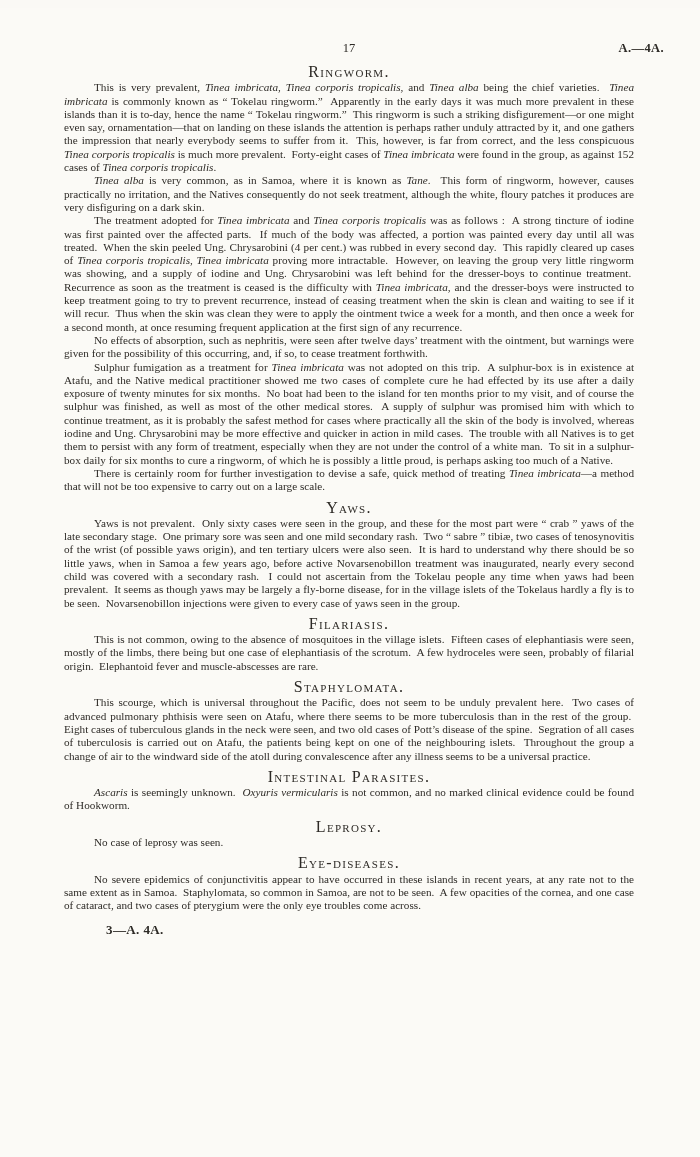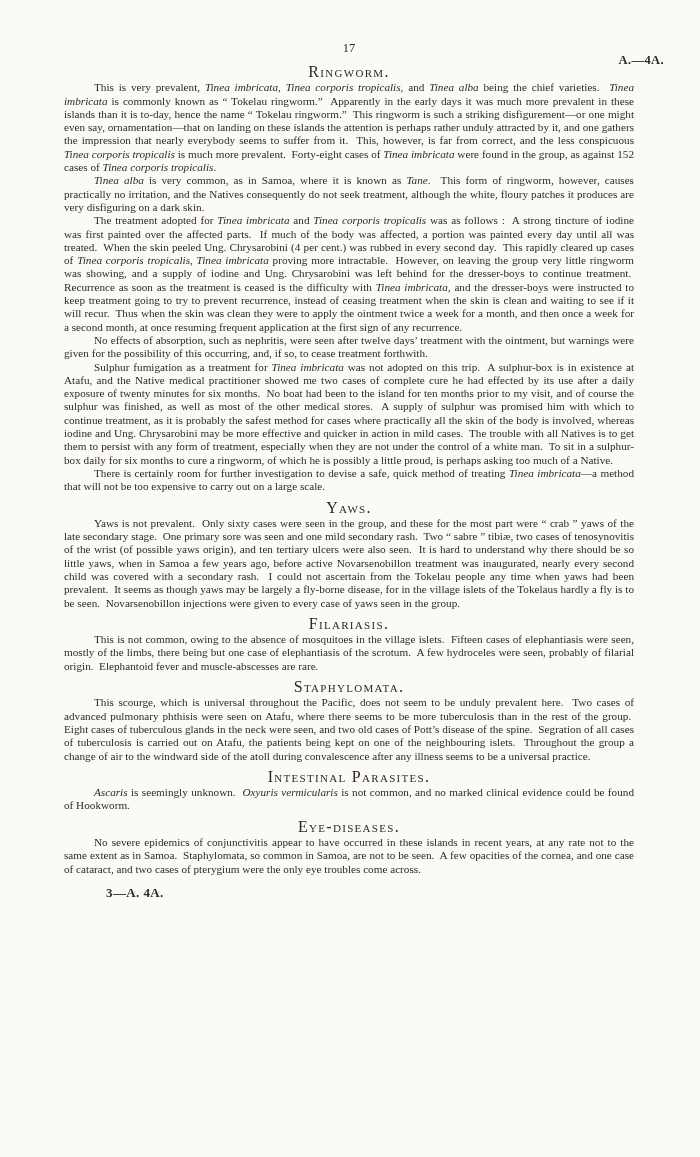--- a/index.html
+++ b/index.html
@@ -28,21 +28,21 @@
     font-size: 12.5px;
   }
   .page-number {
     position: absolute;
     left: 0; right: 0;
     text-align: center;
   }
   .doc-ref {
     position: absolute;
     right: -30px;
-    top: 12px;
+    top: 0;
     font-weight: bold;
     letter-spacing: 0.4px;
   }
   .section-heading {
     font-size: 16px;
     font-weight: normal;
     font-variant: small-caps;
     letter-spacing: 1.3px;
     text-align: center;
     margin: 7px 0 3px 0;
@@ -97,20 +97,24 @@
     <section>
       <h2 class="section-heading">Staphylomata.</h2>
       <p class="body-para">This scourge, which is universal throughout the Pacific, does not seem to be unduly prevalent here.&nbsp; Two cases of advanced pulmonary phthisis were seen on Atafu, where there seems to be more tuberculosis than in the rest of the group.&nbsp; Eight cases of tuberculous glands in the neck were seen, and two old cases of Pott’s disease of the spine.&nbsp; Segration of all cases of tuberculosis is carried out on Atafu, the patients being kept on one of the neighbouring islets.&nbsp; Throughout the group a change of air to the windward side of the atoll during convalescence after any illness seems to be a universal practice.</p>
     </section>
 
     <section>
       <h2 class="section-heading">Intestinal Parasites.</h2>
       <p class="body-para"><i>Ascaris</i> is seemingly unknown.&nbsp; <i>Oxyuris vermicularis</i> is not common, and no marked clinical evidence could be found of Hookworm.</p>
     </section>
 
+    <section>
+      <h2 class="section-heading">Leprosy.</h2>
+      <p class="body-para">No case of leprosy was seen.</p>
+    </section>
 
     <section>
       <h2 class="section-heading">Eye-diseases.</h2>
       <p class="body-para">No severe epidemics of conjunctivitis appear to have occurred in these islands in recent years, at any rate not to the same extent as in Samoa.&nbsp; Staphylomata, so common in Samoa, are not to be seen.&nbsp; A few opacities of the cornea, and one case of cataract, and two cases of pterygium were the only eye troubles come across.</p>
     </section>
 
   </main>
 
   <footer class="page-footer">
     <span>3—A. 4A.</span>

